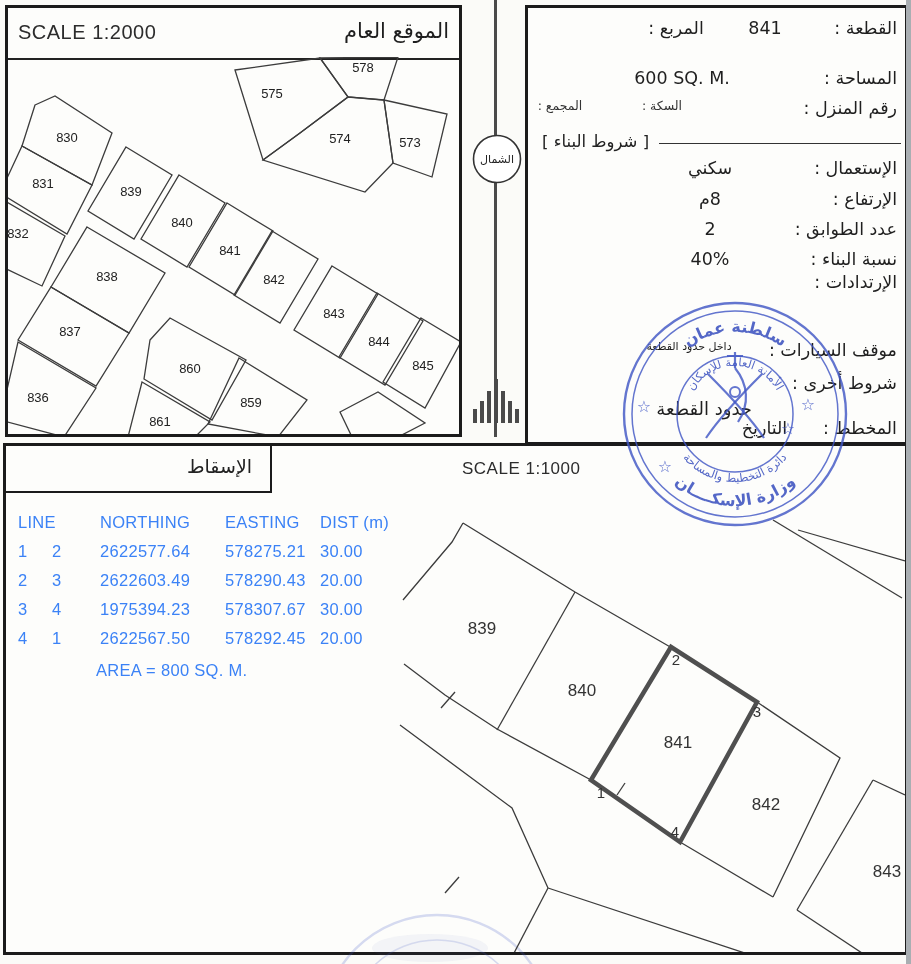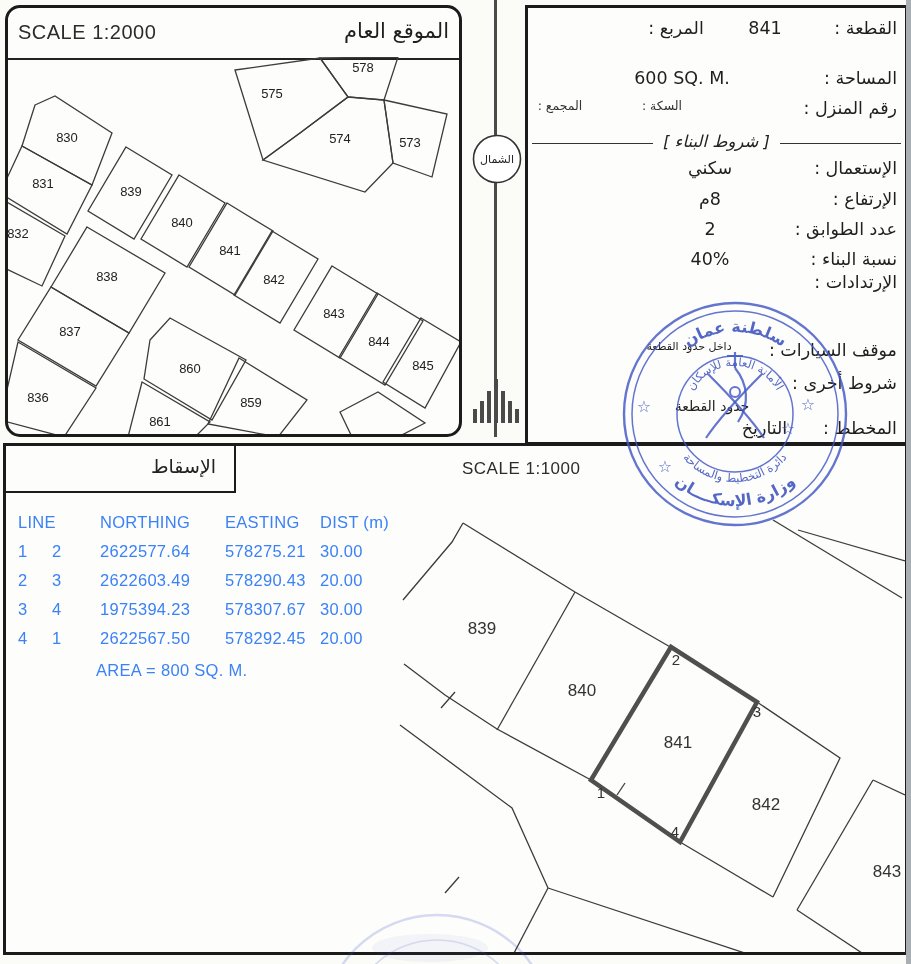--- a/index.html
+++ b/index.html
@@ -1,41 +1,41 @@
 <!DOCTYPE html>
 <html><head>
 <meta charset="utf-8">
 <style>
   html,body{margin:0;padding:0;background:#e8e8e4;}
   #page{position:relative;width:911px;height:964px;background:#fbfbf8;overflow:hidden;
         font-family:"Liberation Sans","DejaVu Sans",sans-serif;color:#222;}
   
   .panel{position:absolute;background:#fdfdfb;border:3px solid #1b1b1b;box-sizing:border-box;}
-  #panel-site{left:5px;top:5px;width:457px;height:432px;border-radius:15px;}
+  #panel-site{left:5px;top:5px;width:457px;height:432px;}
   #panel-info{left:525px;top:5px;width:383px;height:440px;}
   #panel-proj{left:3px;top:443px;width:905px;height:512px;}
   
   .lp-header{position:absolute;left:0;right:0;top:0;height:50px;border-bottom:2px solid #222;}
   .lp-scale{position:absolute;left:10px;top:13px;font-size:20px;letter-spacing:.5px;color:#2c2c2c;}
   .lp-title{position:absolute;right:10px;top:11px;font-size:21px;direction:rtl;
             font-family:"DejaVu Sans",sans-serif;color:#1e1e1e;}
   
   .irow{position:absolute;left:8px;right:8px;height:24px;direction:rtl;font-size:17.5px;color:#1f1f1f;
         font-family:"DejaVu Sans",sans-serif;white-space:nowrap;}
   .irow .lbl{display:inline-block;}
   .irow .val{position:absolute;top:0;text-align:center;direction:rtl;}
   .irow .ltr{direction:ltr;}
   .small-lbl{font-size:12.5px;color:#333;}
-  .cond-head{position:absolute;left:4px;right:4px;height:22px;text-align:center;font-style:italic;}
+  .cond-head{position:absolute;left:4px;right:4px;height:22px;text-align:left;}
   .cond-head .hline{position:absolute;left:0;right:0;top:11px;border-top:1.6px solid #333;}
   .cond-title{position:relative;display:inline-block;background:#fdfdfb;padding:0 10px;
               font-size:16.5px;direction:rtl;font-family:"DejaVu Sans",sans-serif;}
   
   .bp-headbox{position:absolute;left:0;top:0;width:228px;height:45px;
-              border-right:2.5px solid #1b1b1b;border-bottom:2.5px solid #1b1b1b;}
+              border-right:2.5px solid #1b1b1b;border-bottom:2.5px solid #1b1b1b;padding-left:36px;}
   .bp-headbox span{position:absolute;right:18px;top:9px;font-size:19px;direction:rtl;
                    font-family:"DejaVu Sans",sans-serif;}
   .bp-scale{position:absolute;left:456px;top:13px;font-size:17px;letter-spacing:.5px;color:#2c2c2c;}
   .ctable{position:absolute;left:12px;top:62px;font-size:16.5px;color:#3b82f6;letter-spacing:.3px;}
   .ctable .thead,.ctable .trow{display:flex;height:29px;align-items:center;}
   .h0{width:82px;} .h1{width:125px;} .h2{width:95px;} .h3{width:90px;}
   .c0{width:34px;} .c1{width:48px;} .c2{width:125px;} .c3{width:95px;} .c4{width:70px;}
   .area-note{margin-left:78px;margin-top:8px;}
   
   #overlay{position:absolute;left:0;top:0;width:911px;height:964px;pointer-events:none;z-index:5;}
@@ -109,21 +109,21 @@
       <span class="lbl">الإرتدادات :</span>
     </div>
     <div class="irow" style="top:332px">
       <span class="lbl">موقف السيارات :</span>
       <span class="val" style="right:128px;width:160px;font-size:11px">داخل حدود القطعة</span>
     </div>
     <div class="irow" style="top:365px">
       <span class="lbl">شروط أخرى :</span>
     </div>
     <div class="irow" style="top:390px">
-      <span class="val" style="right:145px;width:80px;font-size:14px">حدود القطعة</span>
+      <span class="val" style="right:145px;width:80px;font-size:18px">حدود القطعة</span>
     </div>
     <div class="irow" style="top:410px">
       <span class="lbl">المخطط :</span>
       <span class="val" style="right:105px;width:55px">التاريخ</span>
     </div>
   </div>
 
   <div class="panel" id="panel-proj">
     <div class="bp-headbox">
       <span>الإسقاط</span>

